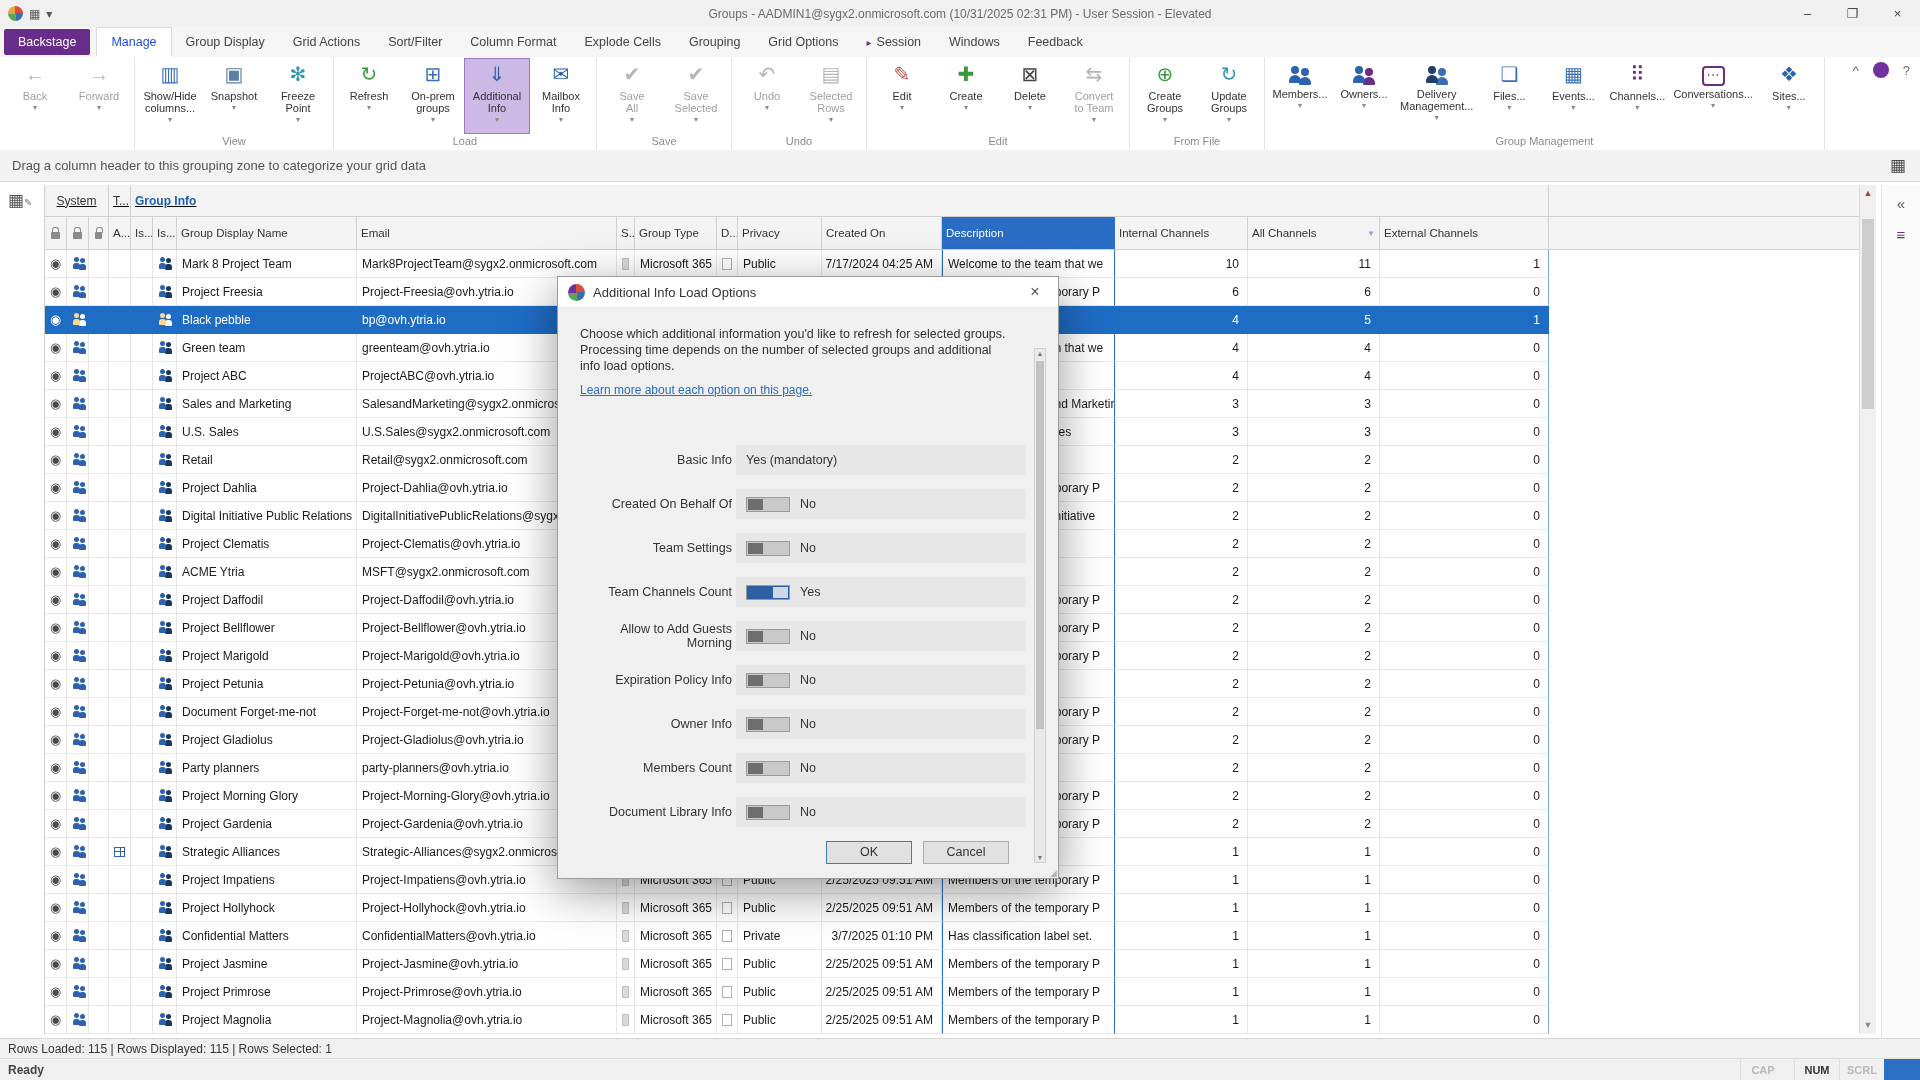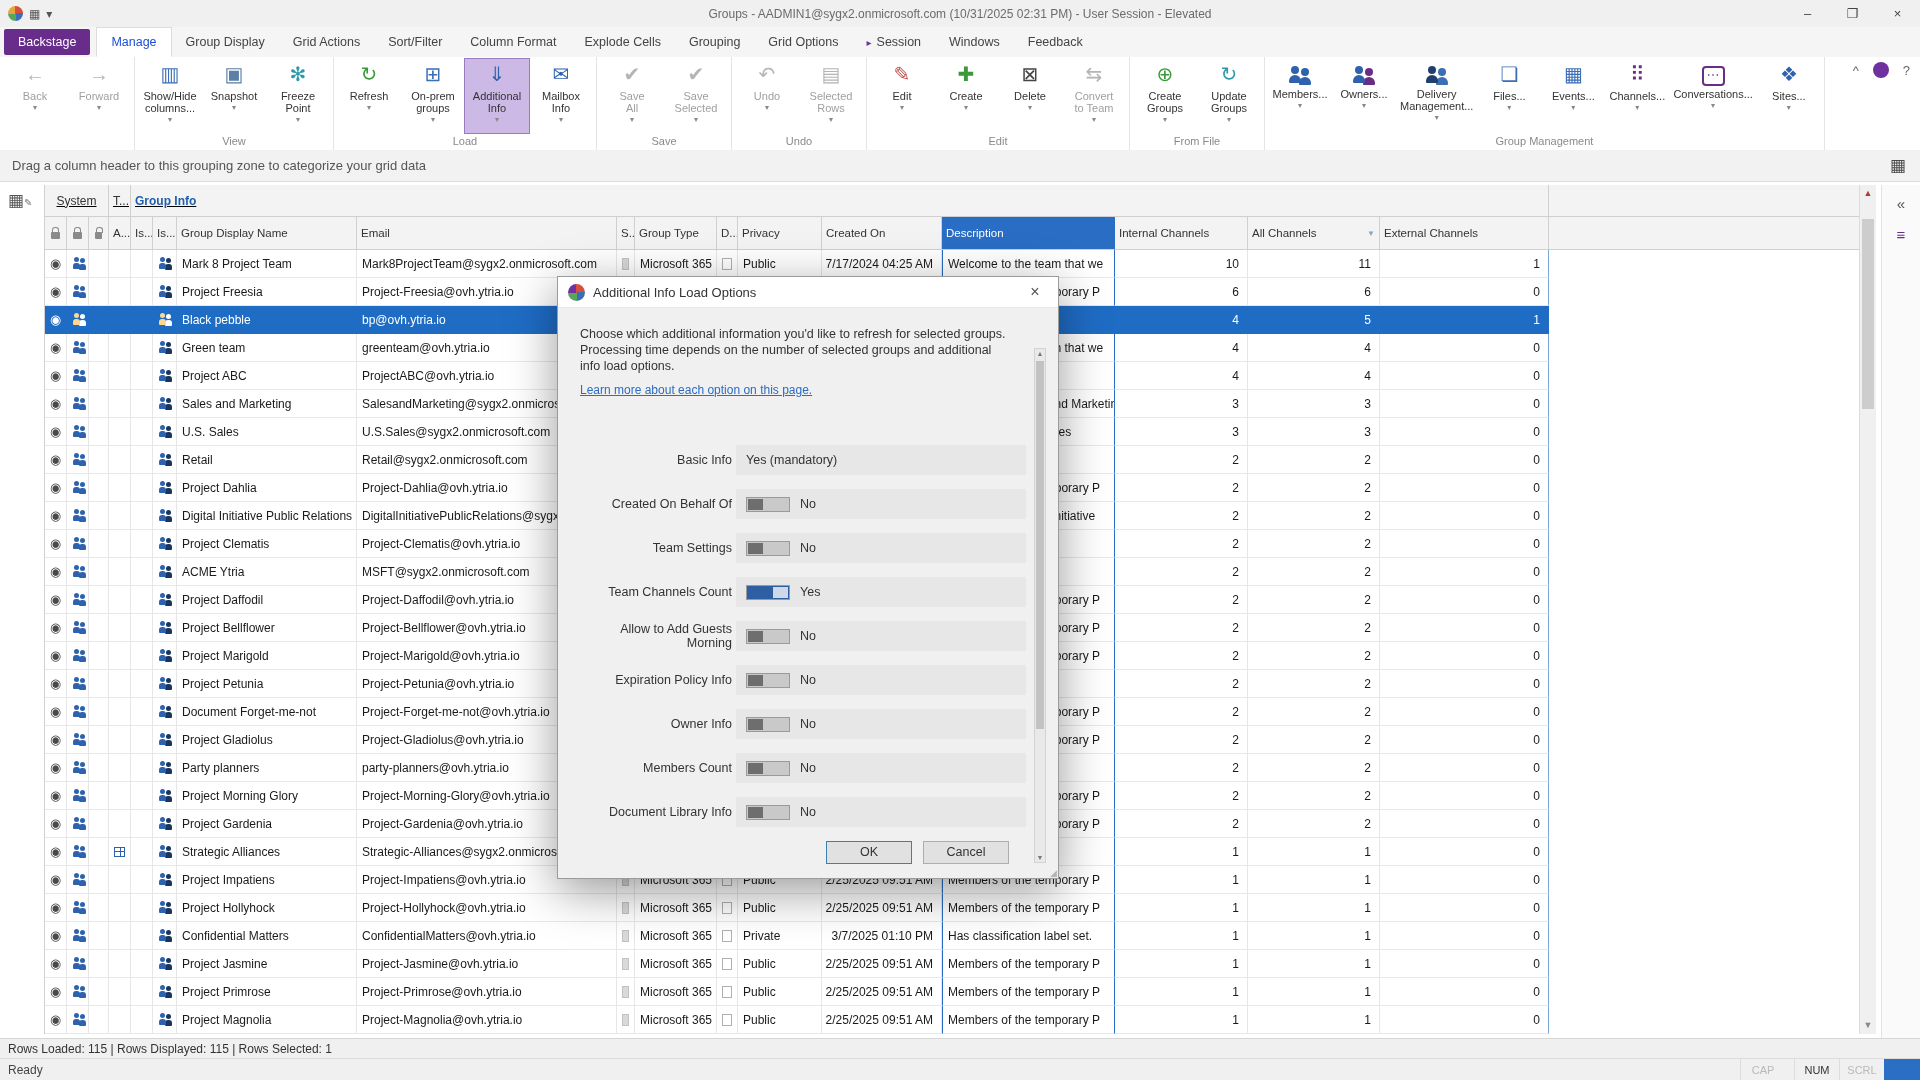--- a/index.html
+++ b/index.html
@@ -91,21 +91,21 @@
   .vs-up{top:0;color:#b03a2e;} .vs-down{bottom:0;}
   .vs-thumb{position:absolute;top:34px;left:2px;width:12px;height:190px;background:#cdcdcd;}
 
   
   .rightpanel{position:absolute;left:1881px;top:185px;width:39px;height:853px;background:#fafafa;border-left:1px solid #e2e2e2;display:flex;flex-direction:column;align-items:center;gap:14px;padding-top:10px;box-sizing:border-box;}
   .rp-ico{font-size:15px;color:#555;}
   .rp-ico.purple{color:#6a2c85;}
 
   
   .status1{position:absolute;left:0;top:1038px;width:100%;height:20px;background:#f0f0f0;border-top:1px solid #d5d5d5;font-size:12px;color:#333;display:flex;align-items:center;padding-left:8px;box-sizing:border-box;}
-  .status2{position:absolute;left:0;top:1058px;width:100%;height:22px;background:#f0f0f0;border-top:1px solid #dcdcdc;font-size:12px;color:#444;display:flex;align-items:center;padding-left:8px;box-sizing:border-box;}
+  .status2{position:absolute;left:0;top:1058px;width:100%;height:22px;background:#f0f0f0;border-top:1px solid #dcdcdc;font-size:12px;color:#444;display:flex;align-items:center;padding-left:8px;box-sizing:border-box;font-weight:bold;}
   .indicators{margin-left:auto;display:flex;align-items:stretch;height:100%;}
   .ind{width:44px;display:flex;align-items:center;justify-content:center;color:#b8b8b8;border-left:1px solid #ddd;font-size:11px;}
   .ind.on{color:#333;margin-left:9px;}
   .corner{width:36px;height:100%;background:#2a6fc4;}
 
   
   .dialog{position:absolute;left:557px;top:276px;width:502px;height:603px;background:#f0f0f0;border:1px solid #9b9b9b;box-shadow:0 12px 45px rgba(0,0,0,.4);z-index:50;box-sizing:border-box;}
   .dialog::after{content:'◢';position:absolute;right:1px;bottom:0;font-size:9px;color:#b5b5b5;}
   .dlg-title{height:30px;background:#fff;display:flex;align-items:center;padding:0 10px;gap:8px;font-size:13px;color:#333;border-bottom:1px solid #e8e8e8;}
   .dlg-logo{width:17px;height:17px;border-radius:50%;background:conic-gradient(#d94f3d 0 25%,#3b6fb5 0 50%,#58a55c 0 75%,#7030a0 0);}

